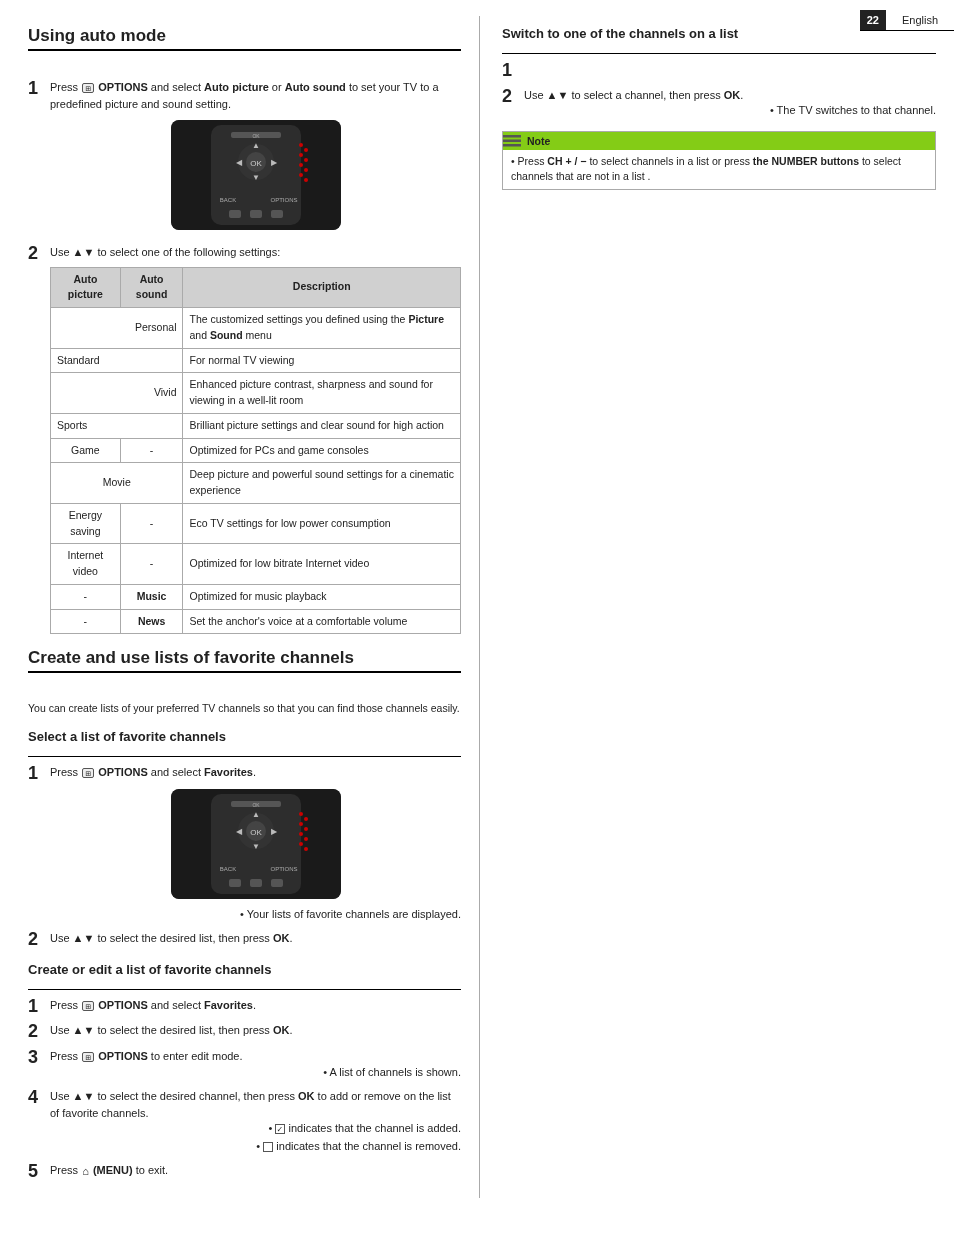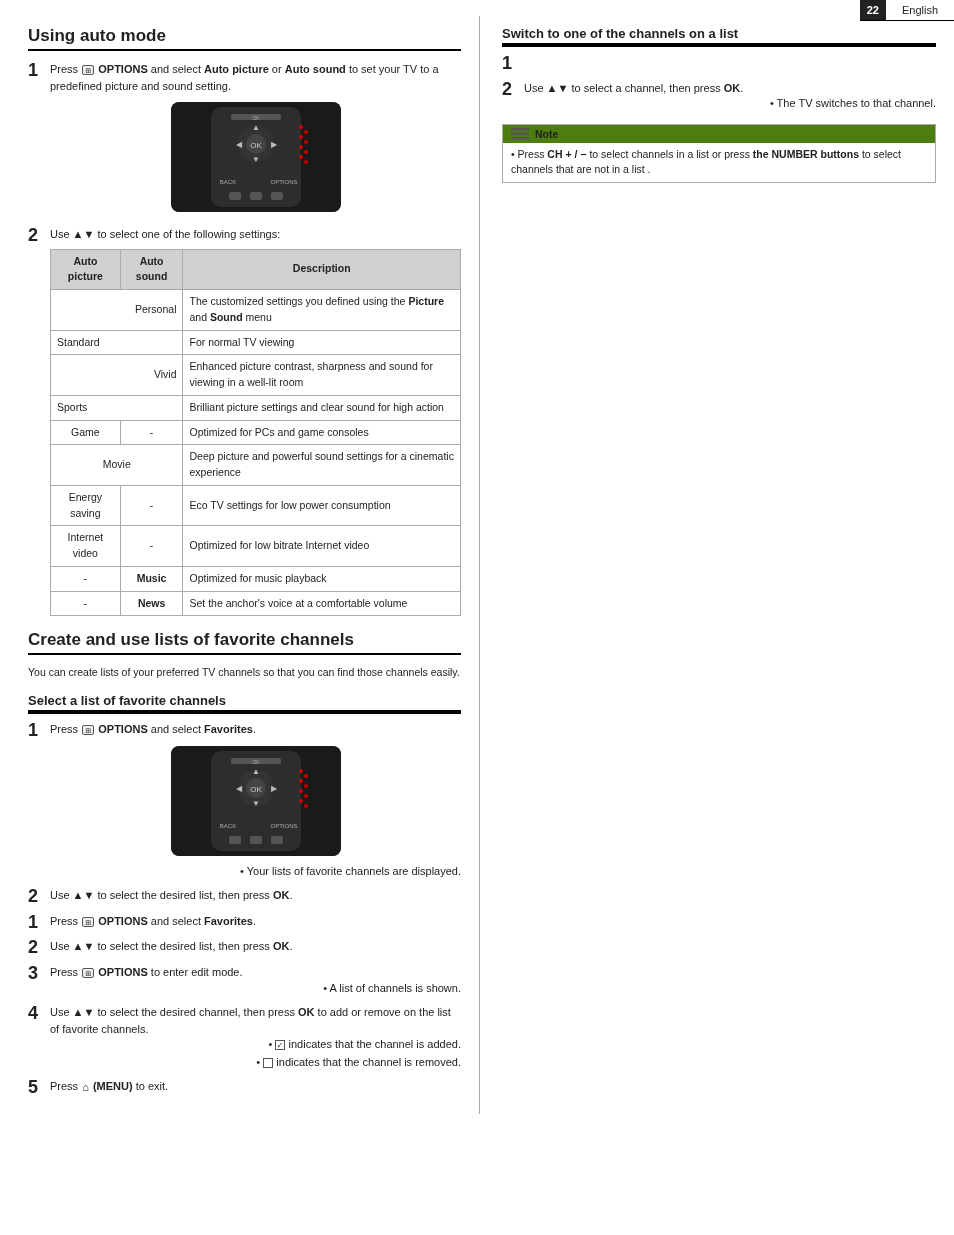--- a/index.html
+++ b/index.html
@@ -9,21 +9,21 @@
       color: #222;
       background: #fff;
       width: 954px;
       min-height: 1235px;
       position: relative;
     }
 
     
     .page-header {
       position: absolute;
-      top: 0;
+      top: 10px;
       right: 0;
       display: flex;
       align-items: center;
       background: #fff;
       border-bottom: 1px solid #000;
     }
     .page-number-box {
       background: #222;
       color: #fff;
       font-size: 11px;
@@ -49,30 +49,30 @@
     .col-right {
       width: 474px;
       padding: 10px 18px 10px 22px;
     }
 
     
     .section-title {
       font-size: 17px;
       font-weight: bold;
       border-bottom: 2px solid #000;
-      margin-bottom: 10px;
+      margin-bottom: 28px;
       padding-bottom: 3px;
     }
     .subsection-title {
       font-size: 13px;
       font-weight: bold;
-      border-bottom: 4px solid #000000;
+      border-bottom: 1px solid #000000;
       margin-bottom: 7px;
       margin-top: 12px;
-      padding-bottom: 2px;
+      padding-bottom: 12px;
     }
 
     
     .steps { list-style: none; }
     .step {
       display: flex;
       margin-bottom: 6px;
       align-items: flex-start;
     }
     .step-num {
@@ -133,22 +133,22 @@
       font-weight: bold;
       text-align: center;
     }
 
     
     .note-box {
       border: 1px solid #aaa;
       margin-top: 10px;
     }
     .note-header {
-      background: #4d7c0f;
-      padding: 2px 8px;
+      background: #84cc16;
+      padding: 2px 0;
       display: flex;
       align-items: center;
       gap: 6px;
       font-weight: bold;
       font-size: 10.5px;
     }
     .note-body {
       padding: 4px 8px;
       font-size: 10.5px;
       line-height: 1.5;
@@ -379,20 +379,21 @@
           <li class="step">
             <span class="step-num">2</span>
             <div class="step-content">
               Use ▲▼ to select the desired list, then press <b>OK</b>.
             </div>
           </li>
         </ol>
       </div>
 
       <div>
+        <div class="subsection-title">Create or edit a list of favorite channels</div>
         <ol class="steps">
           <li class="step">
             <span class="step-num">1</span>
             <div class="step-content">
               Press <span class="icon-options">⊞</span> <b>OPTIONS</b> and select <b>Favorites</b>.
             </div>
           </li>
           <li class="step">
             <span class="step-num">2</span>
             <div class="step-content">

